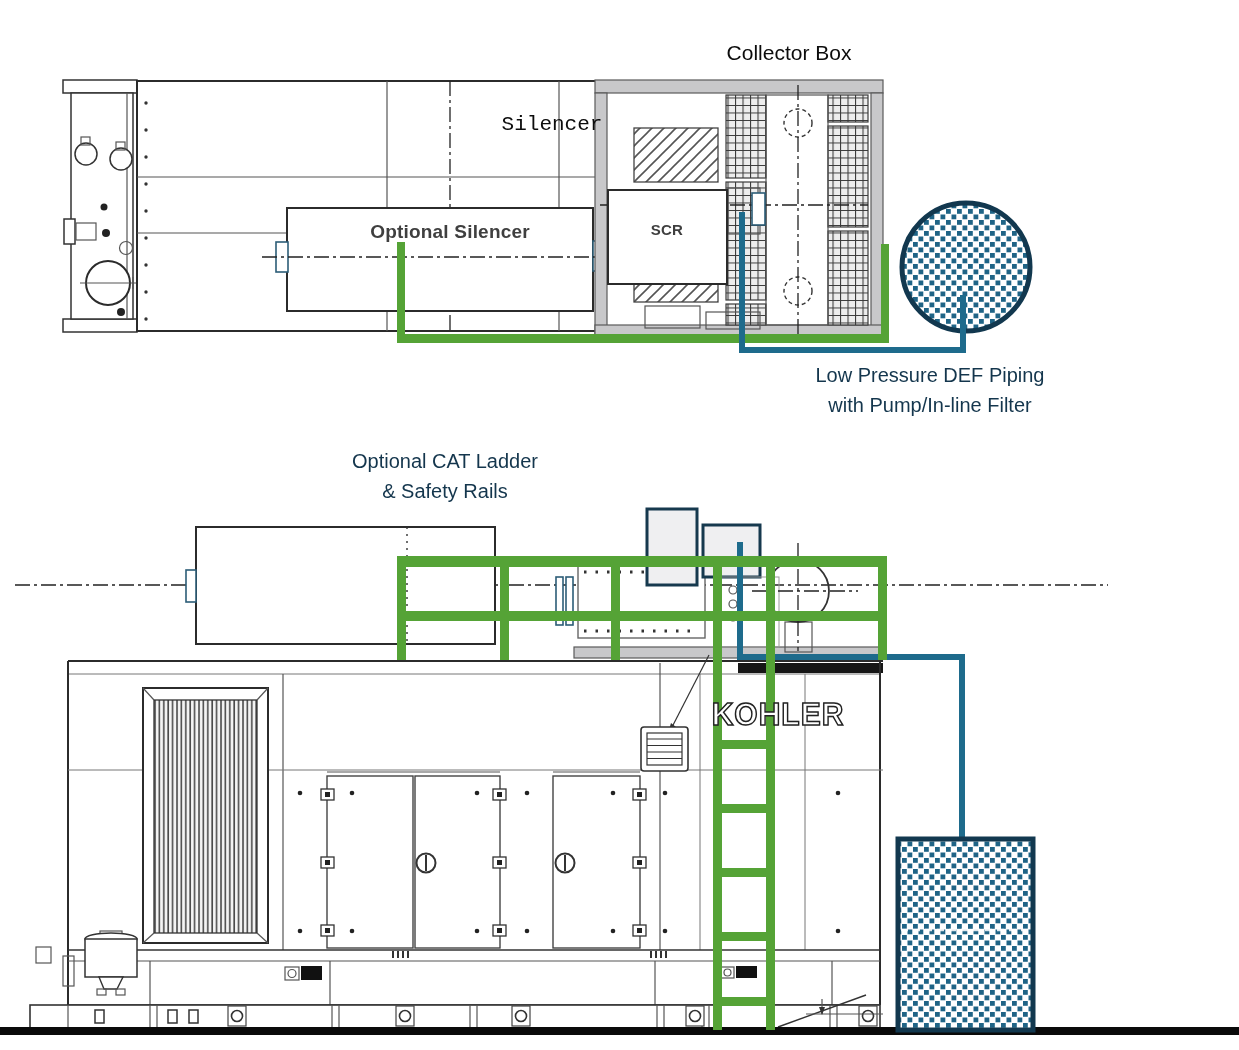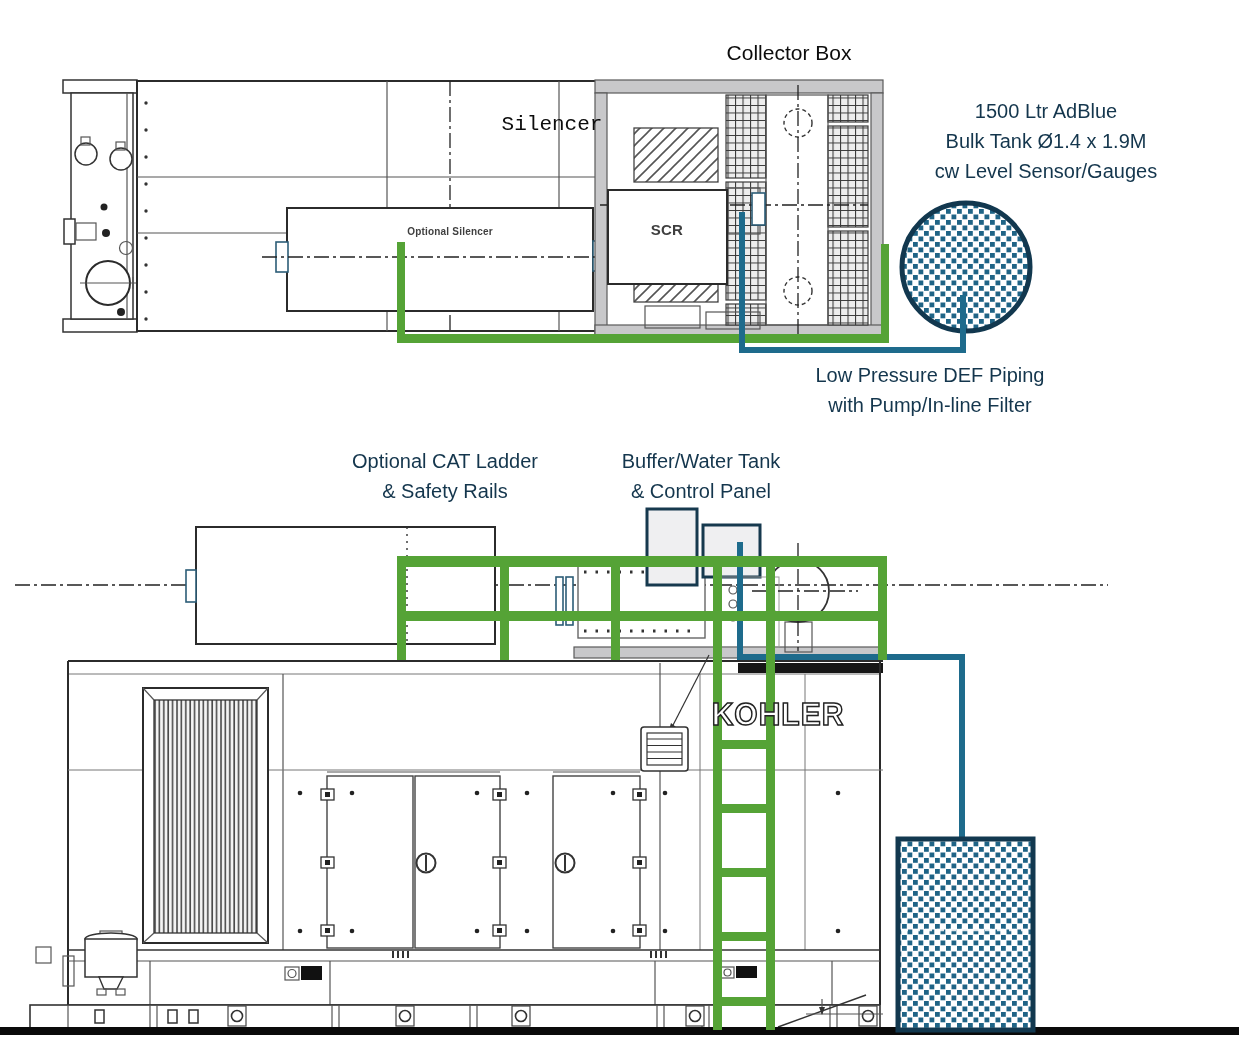--- a/index.html
+++ b/index.html
@@ -3,21 +3,21 @@
 <meta charset="utf-8">
 <style>
   html,body{margin:0;padding:0;background:#fff;}
   .stage{
     position:relative;width:1239px;height:1050px;background:#fff;overflow:hidden;
     font-family:"Liberation Sans", sans-serif;
   }
   .stage svg{position:absolute;left:0;top:0;}
   .lbl{position:absolute;text-align:center;color:#0c0c0c;font-size:21px;line-height:29px;white-space:nowrap;}
   .anno{color:var(--annotation-text,#14364D);font-size:20px;line-height:30px;}
-  .boxlbl{font-weight:bold;color:#3f3f3f;font-size:10px;letter-spacing:.2px;}
+  .boxlbl{font-weight:bold;color:#3f3f3f;font-size:19px;letter-spacing:.2px;}
   .kohler{
     font-weight:800;font-size:30px;letter-spacing:1px;color:#fff;
     -webkit-text-stroke:1.4px #222;text-shadow:0 0 1px #222;
     transform:scaleY(1.04);
   }
   
   .s2{stroke:#2b2b2b;stroke-width:2;fill:#fff;}
   .s15{stroke:#333;stroke-width:1.5;fill:#fff;}
   .s1{stroke:#555;stroke-width:1.2;fill:none;}
   .thin{stroke:#777;stroke-width:1;fill:none;}
@@ -384,39 +384,30 @@
         <rect x="713" y="932" width="62" height="9"></rect>
         <rect x="713" y="997" width="62" height="9"></rect>
       </g>
     </g>
   </g>
 </svg>
 
 <div class="lbl" style="left:689px;top:38px;width:200px;">Collector Box</div>
 <div class="lbl" style="left:492px;top:110px;width:120px;font-family:Liberation Mono, monospace;">Silencer</div>
 
-<div class="lbl anno" style="left:896px;top:96px;width:300px;">
-  <div>1500 Ltr AdBlue</div>
-  <div>Bulk Tank Ø1.4 x 1.9M</div>
-  <div>cw Level Sensor/Gauges</div>
-</div>
 
 <div class="lbl anno" style="left:314px;top:446px;width:262px;">
   <div>Optional CAT Ladder</div>
   <div>&amp; Safety Rails</div>
 </div>
 
 <div class="lbl anno" style="left:770px;top:360px;width:320px;">
   <div>Low Pressure DEF Piping</div>
   <div>with Pump/In-line Filter</div>
 </div>
 
-<div class="lbl anno" style="left:572px;top:446px;width:258px;">
-  <div>Buffer/Water Tank</div>
-  <div>&amp; Control Panel</div>
-</div>
 
 <div class="lbl boxlbl" style="left:340px;top:217px;width:220px;">Optional Silencer</div>
 <div class="lbl boxlbl" style="left:617px;top:215px;width:100px;font-size:15px;">SCR</div>
 
 <div class="lbl kohler" style="left:703px;top:700px;width:150px;">KOHLER</div>
 
 </div>
 
 </body></html>

